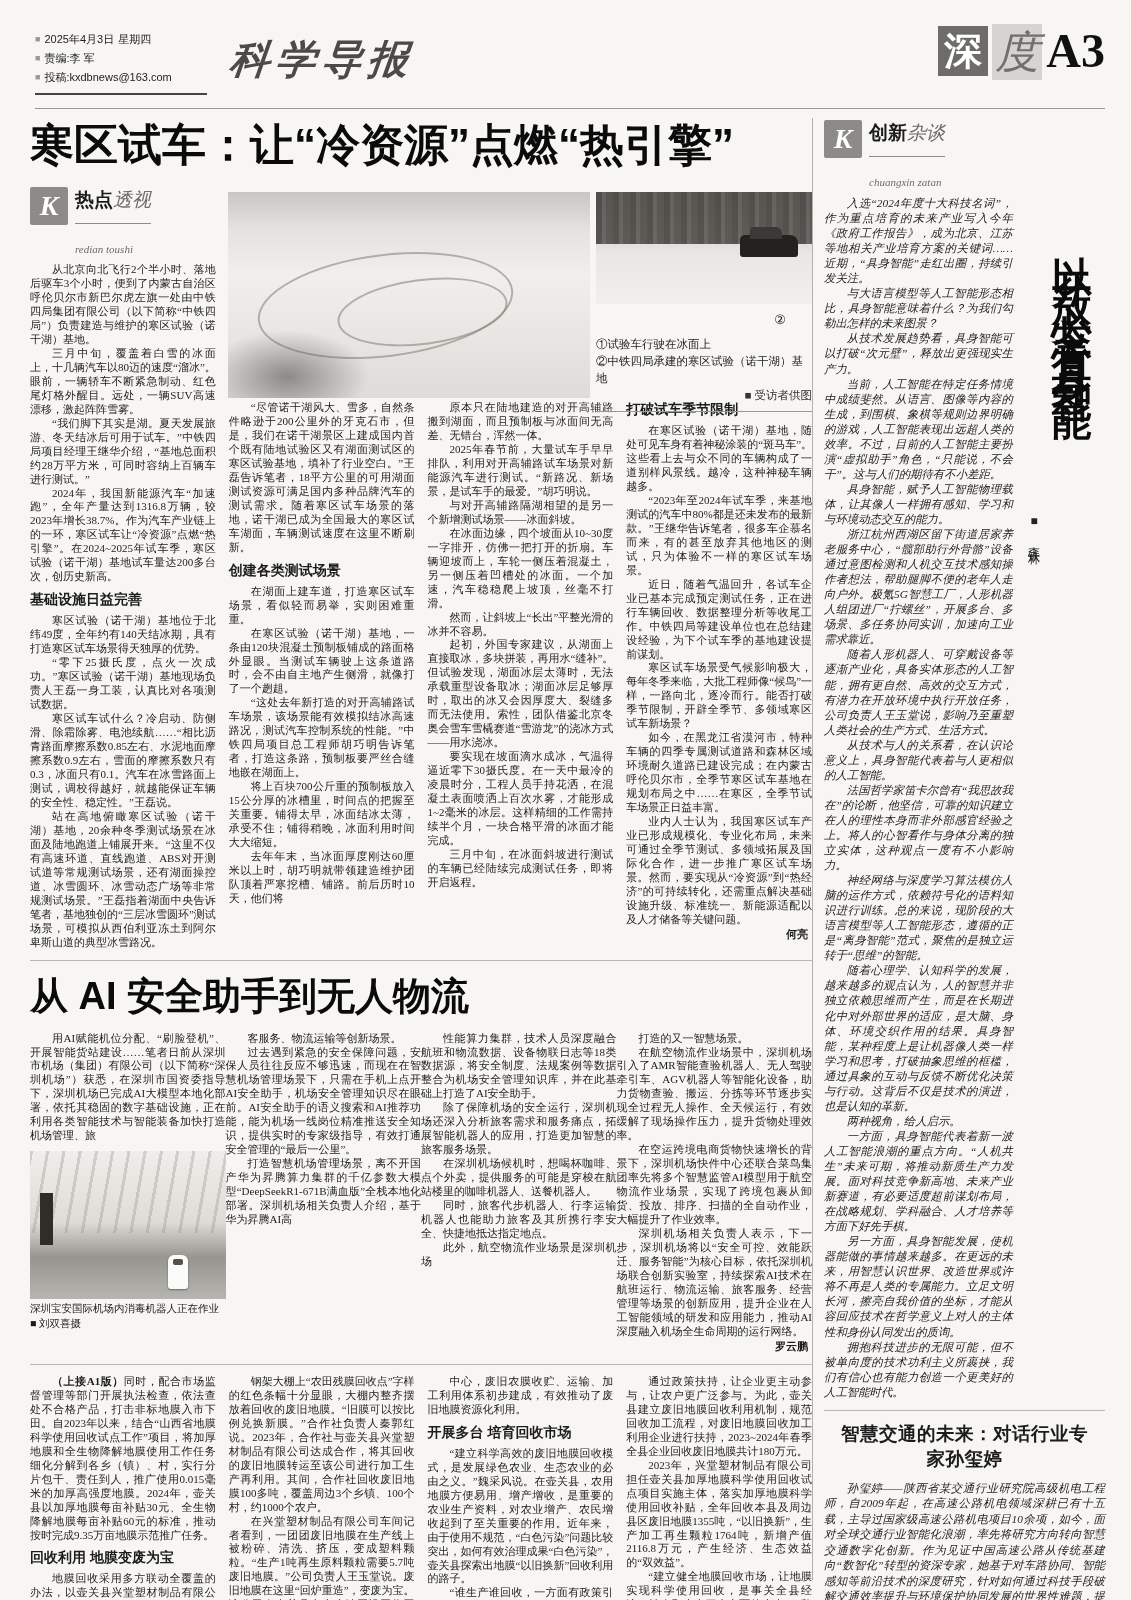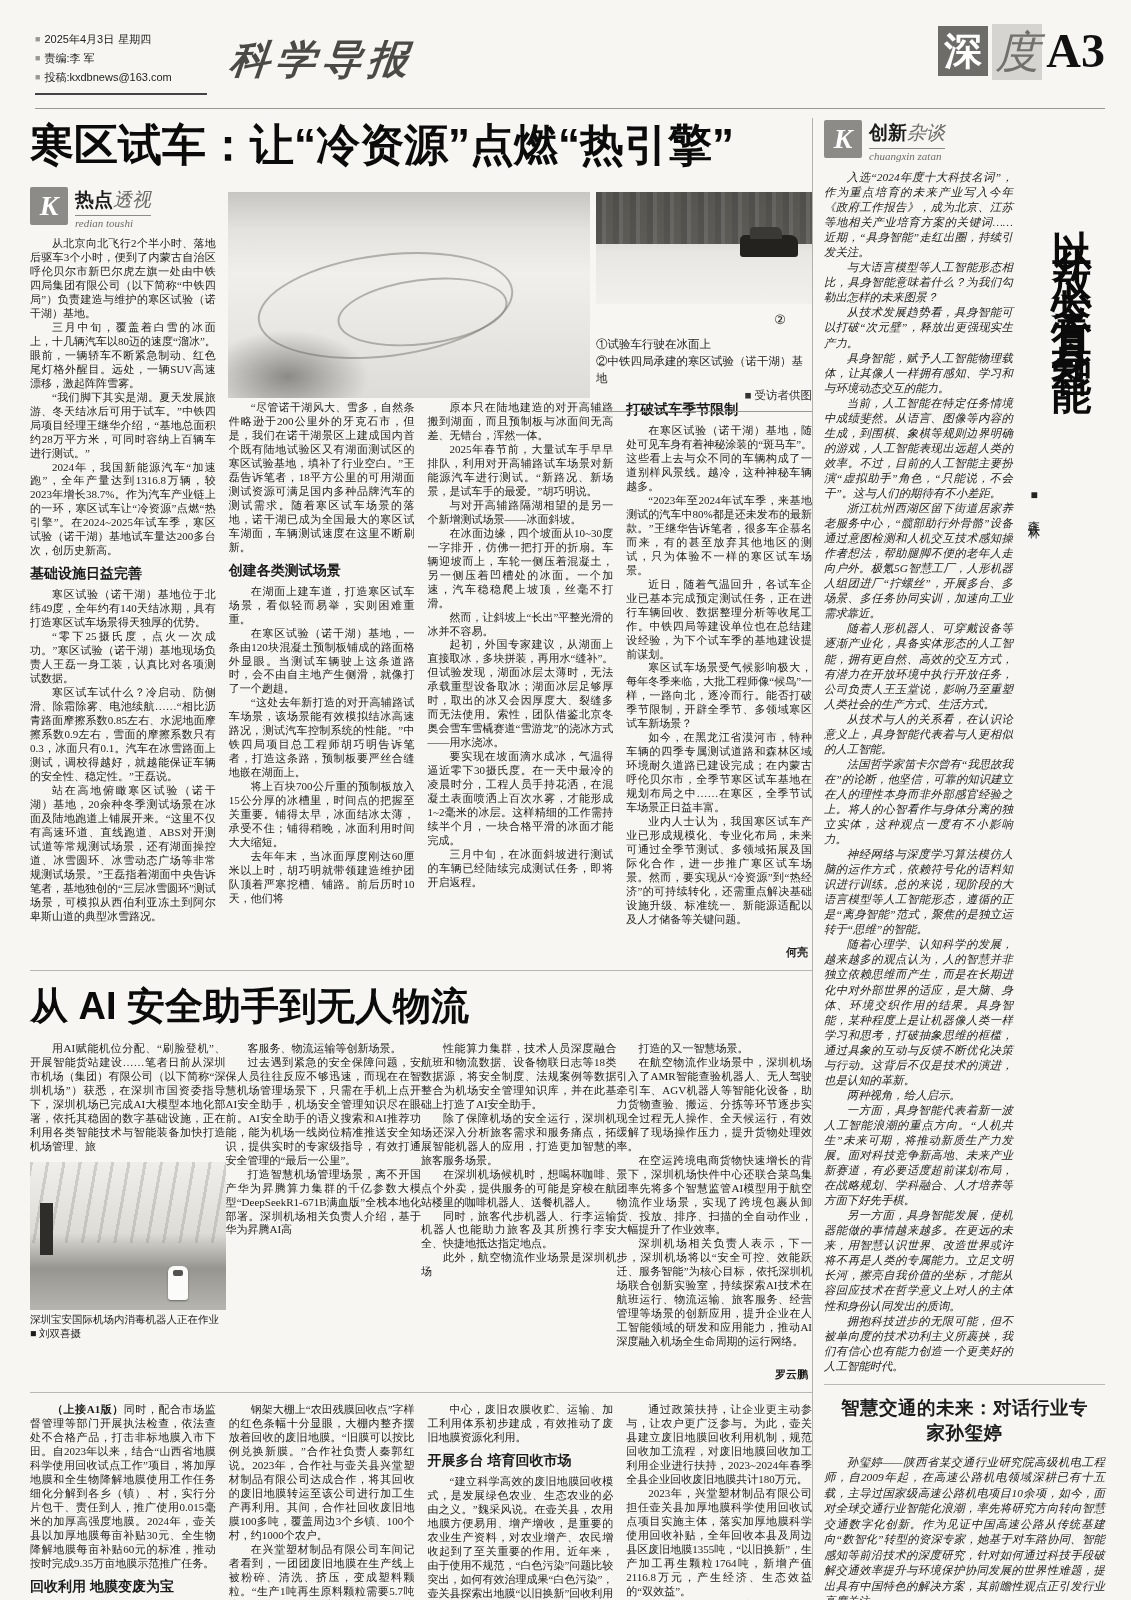--- a/index.html
+++ b/index.html
@@ -18,29 +18,29 @@
   .sec2{width:50px;height:56px;background:#d6d4d0;color:#71706d;font-size:44px;font-style:italic;
         font-family:"Liberation Serif",serif;display:flex;align-items:center;justify-content:center;transform:translateY(-2px);}
   .pageno{font-size:48px;font-weight:900;font-family:"Liberation Serif",serif;color:#111;line-height:50px;}
   
   .left-col{position:absolute;left:30px;top:112px;width:782px;}
   .vrule{position:absolute;left:812px;top:118px;height:1462px;width:1px;background:#b3b1ac;}
   .sidebar{position:absolute;left:824px;top:118px;width:281px;}
   
   p.bp{margin:0;text-indent:2em;text-align:justify;font-size:11px;line-height:1.27;}
   .subhead{font-family:"Liberation Sans",sans-serif;font-weight:700;font-size:14px;margin:7px 0 5px;}
-  .author-line{text-align:right;font-weight:700;font-size:11px;margin-top:18px;padding-right:4px;}
+  .author-line{text-align:right;font-weight:700;font-size:11px;margin-top:0;padding-right:4px;}
   .hline{border:0;border-top:1px solid #b9b7b2;margin:10px 0;}
   
   .kbadge{display:flex;gap:7px;align-items:flex-start;margin:2px 0 8px;}
   .kbox{width:38px;height:38px;background:#8d8b88;color:#fff;font-family:"Liberation Serif",serif;
         font-size:28px;font-style:italic;font-weight:700;display:flex;align-items:center;justify-content:center;border-radius:2px;}
   .kt1{font-family:"Liberation Sans",sans-serif;font-weight:900;font-size:19px;}
   .kt2{font-family:"Liberation Serif",serif;font-style:italic;font-size:19px;color:#6e6c69;}
-  .kpin{display:block;font-style:italic;font-size:11px;color:#6e6c69;border-top:1px solid #8d8b88;margin-top:2px;padding-top:1px;}
+  .kpin{display:block;font-style:italic;font-size:11px;color:#6e6c69;border-top:1px solid #8d8b88;margin-top:10px;padding-top:19px;}
   
   .main-article{position:relative;}
   .main-headline{margin:4px 0 10px;font-family:"Liberation Sans",sans-serif;font-weight:900;font-size:44px;
                  letter-spacing:0;white-space:nowrap;color:#0b0b0b;}
   .main-grid{display:grid;grid-template-columns:repeat(4,1fr);column-gap:13px;min-height:618px;}
   .pad-photo{padding-top:216px;}
   .photo-strip{position:absolute;left:198px;top:76px;width:584px;display:flex;gap:6px;}
   .photo1{position:relative;width:362px;height:206px;overflow:hidden;
           background:linear-gradient(180deg,#c7c6c3 0%,#e3e2de 18%,#f0efeb 40%,#e7e6e2 70%,#dddcd8 100%);}
   .track{position:absolute;border:2px solid rgba(125,123,117,.55);border-radius:50%;}
@@ -268,22 +268,22 @@
         <div>
           <span class="kt1">创新</span><span class="kt2">杂谈</span>
           <span class="kpin">chuangxin zatan</span>
         </div>
       </div>
       <div class="innov-wrap">
         <div class="innov-text">
           <p class="bp">入选“2024年度十大科技名词”，作为重点培育的未来产业写入今年《政府工作报告》，成为北京、江苏等地相关产业培育方案的关键词……近期，“具身智能”走红出圈，持续引发关注。</p>
           <p class="bp">与大语言模型等人工智能形态相比，具身智能意味着什么？为我们勾勒出怎样的未来图景？</p>
           <p class="bp">从技术发展趋势看，具身智能可以打破“次元壁”，释放出更强现实生产力。</p>
+          <p class="bp">当前，人工智能在特定任务情境中成绩斐然。从语言、图像等内容的生成，到围棋、象棋等规则边界明确的游戏，人工智能表现出远超人类的效率。不过，目前的人工智能主要扮演“虚拟助手”角色，“只能说，不会干”。这与人们的期待有不小差距。</p>
           <p class="bp">具身智能，赋予人工智能物理载体，让其像人一样拥有感知、学习和与环境动态交互的能力。</p>
-          <p class="bp">当前，人工智能在特定任务情境中成绩斐然。从语言、图像等内容的生成，到围棋、象棋等规则边界明确的游戏，人工智能表现出远超人类的效率。不过，目前的人工智能主要扮演“虚拟助手”角色，“只能说，不会干”。这与人们的期待有不小差距。</p>
           <p class="bp">浙江杭州西湖区留下街道居家养老服务中心，“髋部助行外骨骼”设备通过意图检测和人机交互技术感知操作者想法，帮助腿脚不便的老年人走向户外。极氪5G智慧工厂，人形机器人组团进厂“拧螺丝”，开展多台、多场景、多任务协同实训，加速向工业需求靠近。</p>
           <p class="bp">随着人形机器人、可穿戴设备等逐渐产业化，具备实体形态的人工智能，拥有更自然、高效的交互方式，有潜力在开放环境中执行开放任务，公司负责人王玉堂说，影响乃至重塑人类社会的生产方式、生活方式。</p>
           <p class="bp">从技术与人的关系看，在认识论意义上，具身智能代表着与人更相似的人工智能。</p>
           <p class="bp">法国哲学家笛卡尔曾有“我思故我在”的论断，他坚信，可靠的知识建立在人的理性本身而非外部感官经验之上。将人的心智看作与身体分离的独立实体，这种观点一度有不小影响力。</p>
           <p class="bp">神经网络与深度学习算法模仿人脑的运作方式，依赖符号化的语料知识进行训练。总的来说，现阶段的大语言模型等人工智能形态，遵循的正是“离身智能”范式，聚焦的是独立运转于“思维”的智能。</p>
           <p class="bp">随着心理学、认知科学的发展，越来越多的观点认为，人的智慧并非独立依赖思维而产生，而是在长期进化中对外部世界的适应，是大脑、身体、环境交织作用的结果。具身智能，某种程度上是让机器像人类一样学习和思考，打破抽象思维的框槛，通过具象的互动与反馈不断优化决策与行动。这背后不仅是技术的演进，也是认知的革新。</p>
           <p class="bp">两种视角，给人启示。</p>
           <p class="bp">一方面，具身智能代表着新一波人工智能浪潮的重点方向。“人机共生”未来可期，将推动新质生产力发展。面对科技竞争新高地、未来产业新赛道，有必要适度超前谋划布局，在战略规划、学科融合、人才培养等方面下好先手棋。</p>
           <p class="bp">另一方面，具身智能发展，使机器能做的事情越来越多。在更远的未来，用智慧认识世界、改造世界或许将不再是人类的专属能力。立足文明长河，擦亮自我价值的坐标，才能从容回应技术在哲学意义上对人的主体性和身份认同发出的质询。</p>
           <p class="bp">拥抱科技进步的无限可能，但不被单向度的技术功利主义所裹挟，我们有信心也有能力创造一个更美好的人工智能时代。</p>

